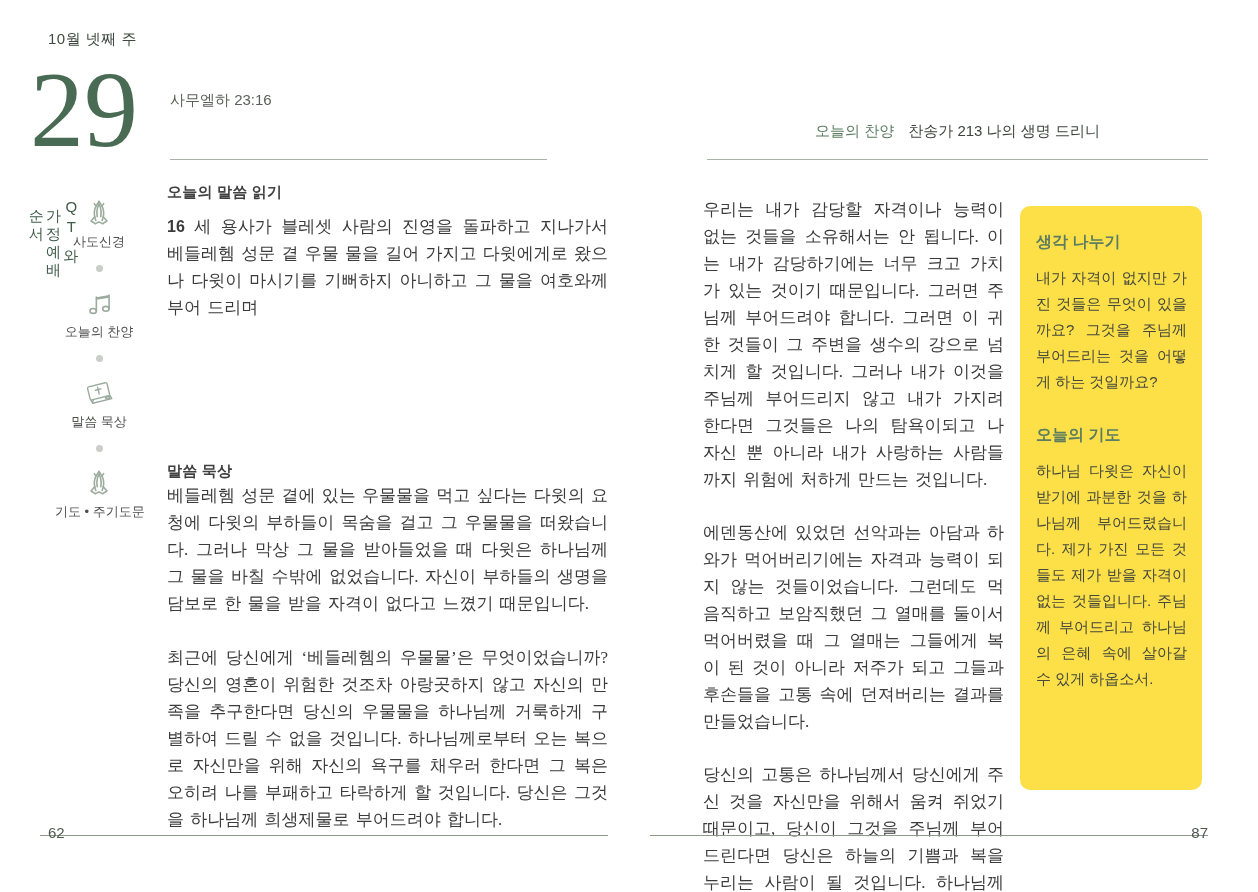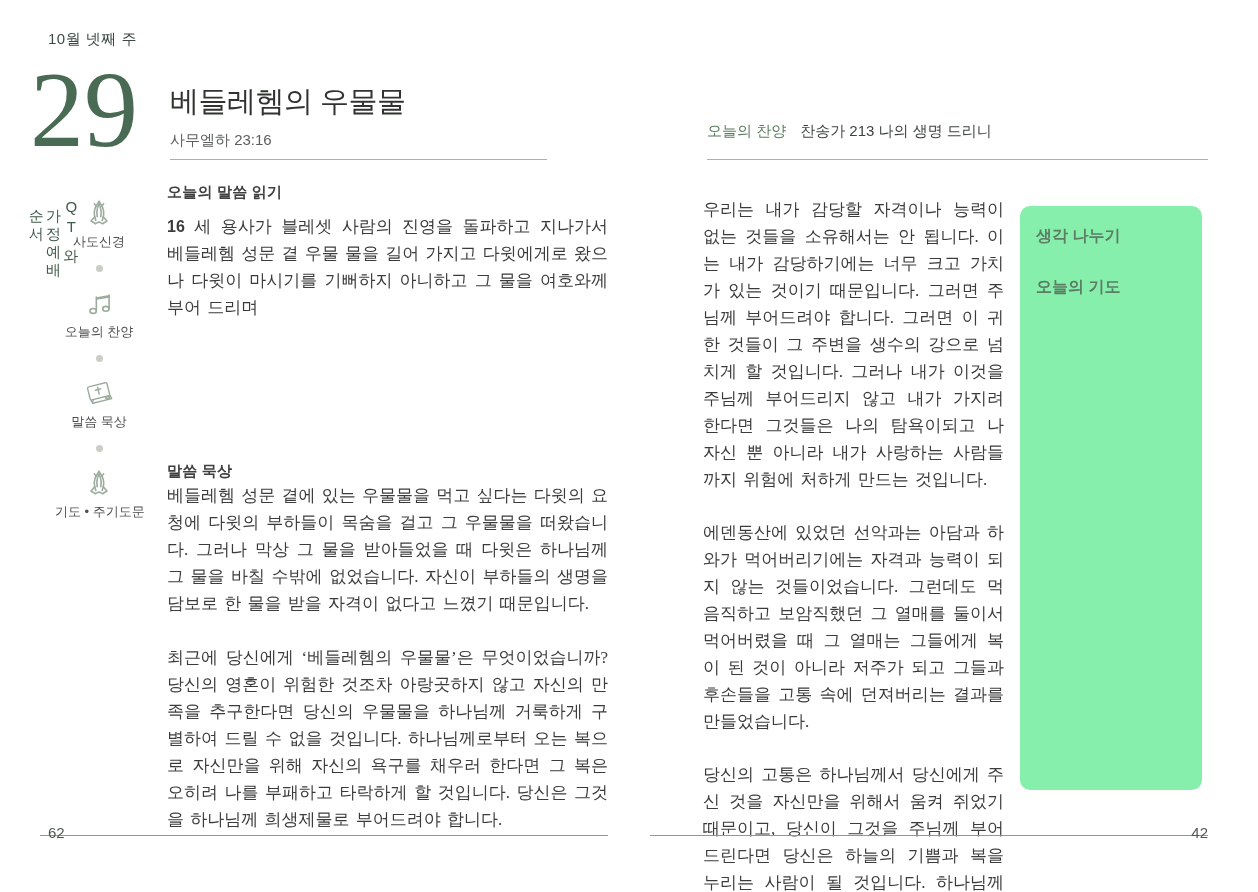--- a/index.html
+++ b/index.html
@@ -20,21 +20,21 @@
     font-family: "Liberation Serif", serif;
     font-size: 108px; line-height: 1.0;
     color: #4a6b53; font-weight: 400;
   }
   .title-block { left: 170px; top: 82px; width: 440px; }
   .lesson-title { font-size: 29px; font-weight: 500; color: #30342f; letter-spacing: -0.5px; }
   .scripture-ref { font-size: 15px; color: #5a5f5a; margin-top: 9px; }
   .rule { background: #a9b4a8; height: 1px; }
   .rule-header-left  { left: 170px; top: 159px; width: 377px; }
   .rule-header-right { left: 707px; top: 159px; width: 501px; }
-  .praise-line { left: 707px; top: 122px; width: 501px; text-align: left; font-size: 15px; }
+  .praise-line { left: 707px; top: 122px; width: 501px; text-align: center; font-size: 15px; }
   .praise-label { color: #5c7d64; margin-right: 14px; }
   .praise-value { color: #3c443d; }
 
   
   .vertical-rail {
     left: 28px; top: 198px;
     writing-mode: vertical-rl; text-orientation: upright;
     font-size: 15px; color: #3f5c49; letter-spacing: 3px; line-height: 1.15;
   }
   .vertical-rail .seg { display: block; margin-bottom: 16px; }
@@ -61,22 +61,22 @@
   .meditation-block { left: 167px; top: 462px; width: 441px; }
   .meditation-block .serif-body { margin-top: 1px; }
   .meditation-block .para2 { margin-top: 27px; }
 
   .right-column { left: 703px; top: 196px; width: 301px; }
   .right-column .serif-body + .serif-body { margin-top: 26px; }
 
   
   .side-box {
     left: 1020px; top: 206px; width: 182px; height: 584px;
-    background: #86efac; border-radius: 10px;
-    padding: 20px 15px 20px 16px;
+    background: #fde047; border-radius: 10px;
+    padding: 26px 15px 20px 16px;
   }
   .side-box .box-heading { font-size: 16px; font-weight: 600; color: #5c7d64; }
   .side-box .box-text {
     margin-top: 12px; font-size: 15px; line-height: 26px; color: #44483f;
     text-align: justify; word-break: break-all;
   }
   .side-box .prayer-heading { margin-top: 30px; }
 
   
   .rule-footer-left  { left: 40px;  top: 835px; width: 568px; background: #8f9a8e; }
@@ -86,21 +86,20 @@
   .page-num-right { left: 650px; width: 558px; text-align: right; }
 
   .icon svg { display: block; margin: 0 auto; }
 </style>
 </head>
 <body>
 
 <div class="abs week-label">10월 넷째 주</div>
 <div class="abs day-number">29</div>
 <div class="abs title-block">
-  <div class="lesson-title">베들레헴의 우물물</div>
   <div class="scripture-ref">사무엘하 23:16</div>
 </div>
 <div class="abs rule rule-header-left"></div>
 
 <div class="abs praise-line">
   <span class="praise-label">오늘의 찬양</span><span class="praise-value">찬송가 213 나의 생명 드리니</span>
 </div>
 <div class="abs rule rule-header-right"></div>
 
 <div class="abs vertical-rail">
@@ -186,19 +185,21 @@
 </div>
 
 <div class="abs right-column">
   <p class="serif-body">우리는 내가 감당할 자격이나 능력이 없는 것들을 소유해서는 안 됩니다. 이는 내가 감당하기에는 너무 크고 가치가 있는 것이기 때문입니다. 그러면 주님께 부어드려야 합니다. 그러면 이 귀한 것들이 그 주변을 생수의 강으로 넘치게 할 것입니다. 그러나 내가 이것을 주님께 부어드리지 않고 내가 가지려 한다면 그것들은 나의 탐욕이되고 나 자신 뿐 아니라 내가 사랑하는 사람들까지 위험에 처하게 만드는 것입니다.</p>
   <p class="serif-body">에덴동산에 있었던 선악과는 아담과 하와가 먹어버리기에는 자격과 능력이 되지 않는 것들이었습니다. 그런데도 먹음직하고 보암직했던 그 열매를 둘이서 먹어버렸을 때 그 열매는 그들에게 복이 된 것이 아니라 저주가 되고 그들과 후손들을 고통 속에 던져버리는 결과를 만들었습니다.</p>
   <p class="serif-body">당신의 고통은 하나님께서 당신에게 주신 것을 자신만을 위해서 움켜 쥐었기 때문이고, 당신이 그것을 주님께 부어드린다면 당신은 하늘의 기쁨과 복을 누리는 사람이 될 것입니다. 하나님께 내가 가진 귀한 것을 드릴 수 있는 사람이 되십시오. 그러면 당신의 지경이 더 넓어지는 복을 경험하게 될 것입니다.</p>
 </div>
 
 <div class="abs side-box">
   <div class="box-heading">생각 나누기</div>
+  <div class="box-text">내가 자격이 없지만 가진 것들은 무엇이 있을까요? 그것을 주님께 부어드리는 것을 어떻게 하는 것일까요?</div>
   <div class="box-heading prayer-heading">오늘의 기도</div>
+  <div class="box-text">하나님 다윗은 자신이 받기에 과분한 것을 하나님께 부어드렸습니다. 제가 가진 모든 것들도 제가 받을 자격이 없는 것들입니다. 주님께 부어드리고 하나님의 은혜 속에 살아갈 수 있게 하옵소서.</div>
 </div>
 
 <div class="abs rule rule-footer-left"></div>
 <div class="abs rule rule-footer-right"></div>
 <div class="abs page-num page-num-left">62</div>
-<div class="abs page-num page-num-right">42</div>
+<div class="abs page-num page-num-right">87</div>
 
 </body></html>

